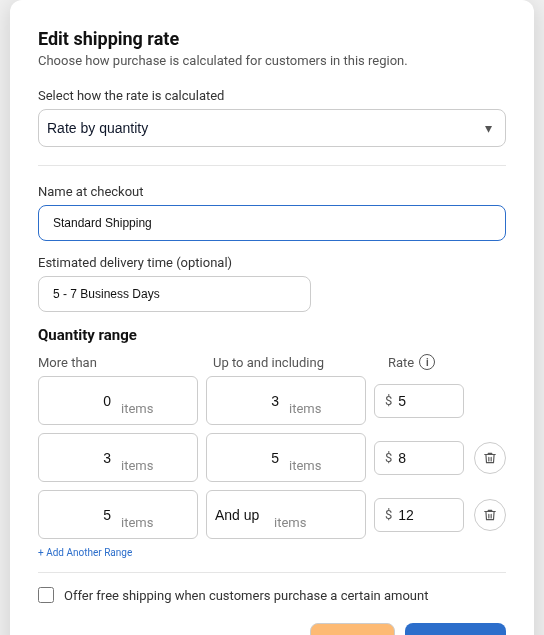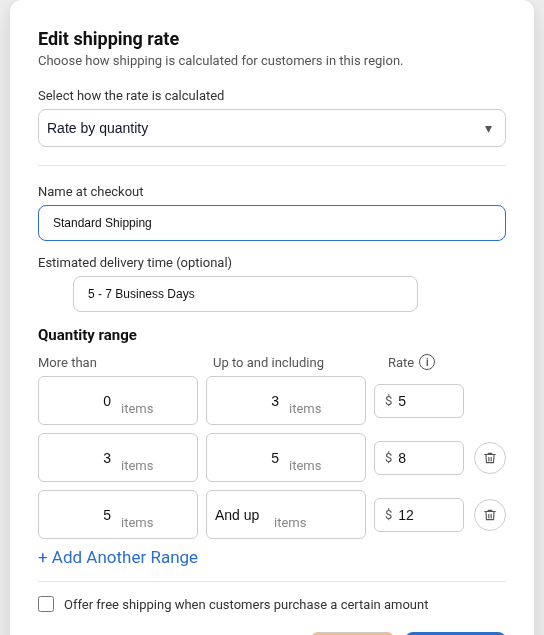--- a/index.html
+++ b/index.html
@@ -168,21 +168,21 @@
       width: 32px;
       height: 32px;
       margin-left: 10px;
       flex-shrink: 0;
     }
     .add-range-link {
       display: flex;
       align-items: flex-end;
       gap: 5px;
       color: #2c6ecb;
-      font-size: 17px;
+      font-size: 10px;
       cursor: pointer;
       margin-top: 4px;
       background: none;
       border: none;
       padding: 0;
       font-family: inherit;
     }
     .free-shipping-row {
       display: flex;
       align-items: center;
@@ -244,21 +244,21 @@
       cursor: default;
     }
     .field-group { margin-bottom: 14px; }
     .range-section { margin-top: 4px; }
   </style>
 </head>
 <body>
 
 <div class="modal">
   <div class="modal-title">Edit shipping rate</div>
-  <div class="modal-subtitle">Choose how shipping is calculated for customers in this region.</div>
+  <div class="modal-subtitle">Choose how purchase is calculated for customers in this region.</div>
 
   <div class="field-group">
     <div class="field-label">Select how the rate is calculated</div>
     <div class="select-wrapper">
       <select class="select-field">
         <option>Rate by quantity</option>
         <option>Rate by weight</option>
         <option>Rate by price</option>
         <option>Flat rate</option>
       </select>
@@ -268,21 +268,21 @@
 
   <hr class="divider">
 
   <div class="field-group">
     <div class="field-label">Name at checkout</div>
     <input class="text-input" type="text" value="Standard Shipping" style="">
   </div>
 
   <div class="field-group">
     <div class="field-label">Estimated delivery time (optional)</div>
-    <input class="text-input text-input-plain" type="text" value="5 - 7 Business Days" style="width: 345px; margin-left: 35px;">
+    <input class="text-input text-input-plain" type="text" value="5 - 7 Business Days" style="width: 273px;">
   </div>
 
   <div class="range-section">
     <div class="section-title">Quantity range</div>
 
     <div class="range-header">
       <div class="col-more">More than</div>
       <div class="col-upto">Up to and including</div>
       <div class="col-rate">
         <span>Rate</span>

